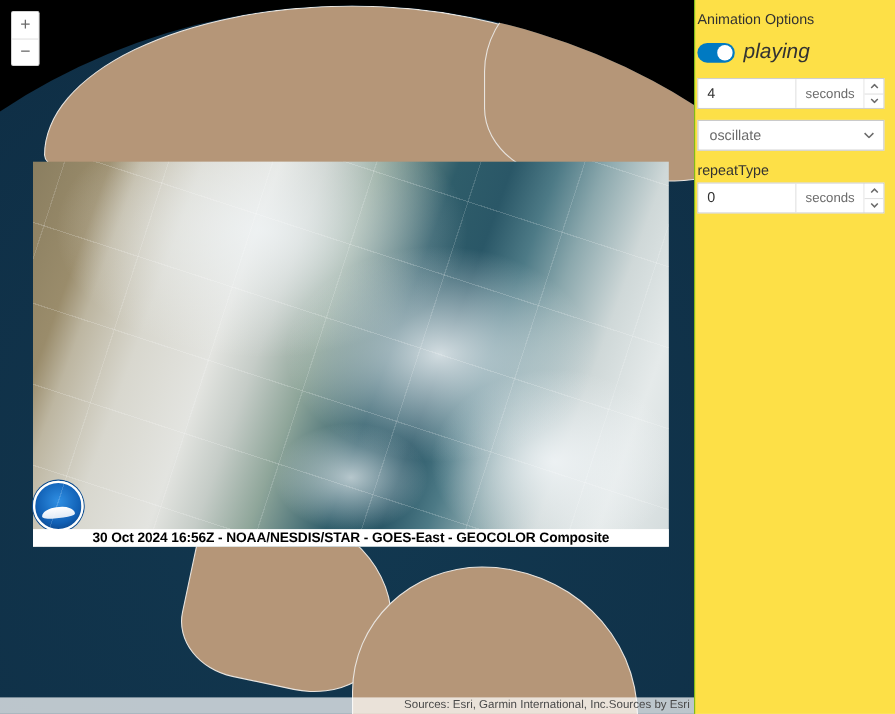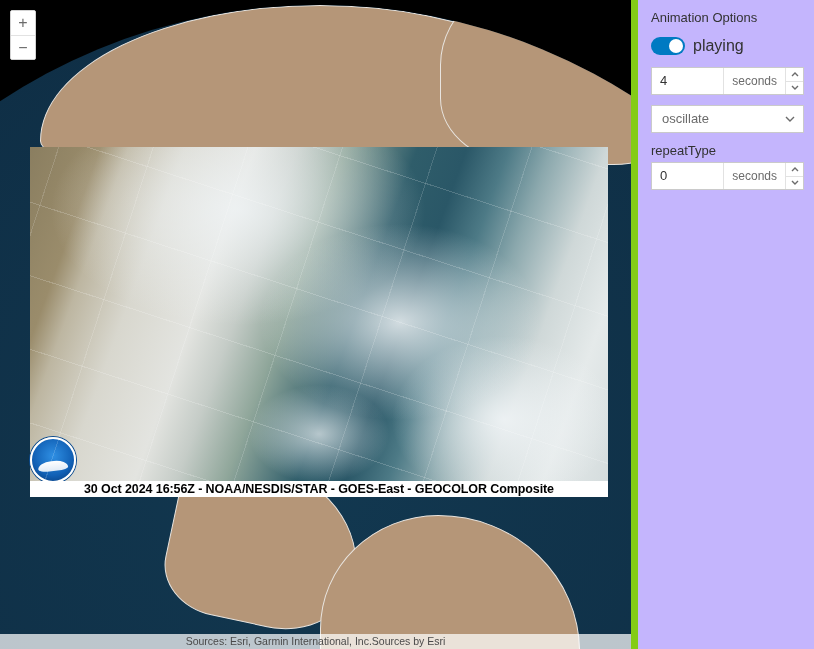--- a/index.html
+++ b/index.html
@@ -149,30 +149,30 @@
 
   
   .attribution {
     position: absolute;
     left: 0; right: 0; bottom: 0;
     height: 15px;
     background: rgba(255,255,255,0.72);
     color: #4a4a4a;
     font: 400 10.5px/15px Arial, sans-serif;
     display: flex;
-    justify-content: center;
+    justify-content: flex-end;
     padding: 0 4px;
   }
 
   
   .panel {
     width: 183px; height: 100%;
-    background: #c4b5fd;
-    padding: 10px 10px 0 13px;
-    border-left: 7px solid #84cc16;
+    background: #fde047;
+    padding: 10px 10px 0 2px;
+    border-left: 1px solid #84cc16;
   }
   .panel-title {
     font-size: 13px;
     color: #323232;
     margin: 0 0 12px 0;
   }
 
   .row { margin-bottom: 10px; }
   .field-label {
     font-size: 13px;
@@ -190,21 +190,21 @@
     width: 34px; height: 18px;
     background: #007ac2;
     border-radius: 18px;
     cursor: pointer;
   }
   .toggle .knob {
     position: absolute; top: 2px; right: 2px;
     width: 14px; height: 14px;
     background: #fff; border-radius: 50%;
   }
-  .toggle-label { font-size: 16px; color: #323232; }
+  .toggle-label { font-size: 19px; color: #323232; font-style: italic; }
 
   
   .input-group {
     display: flex;
     border: 1px solid #cacaca;
     background: #fff;
     height: 28px;
   }
   .input-group input {
     flex: 1 1 auto;

